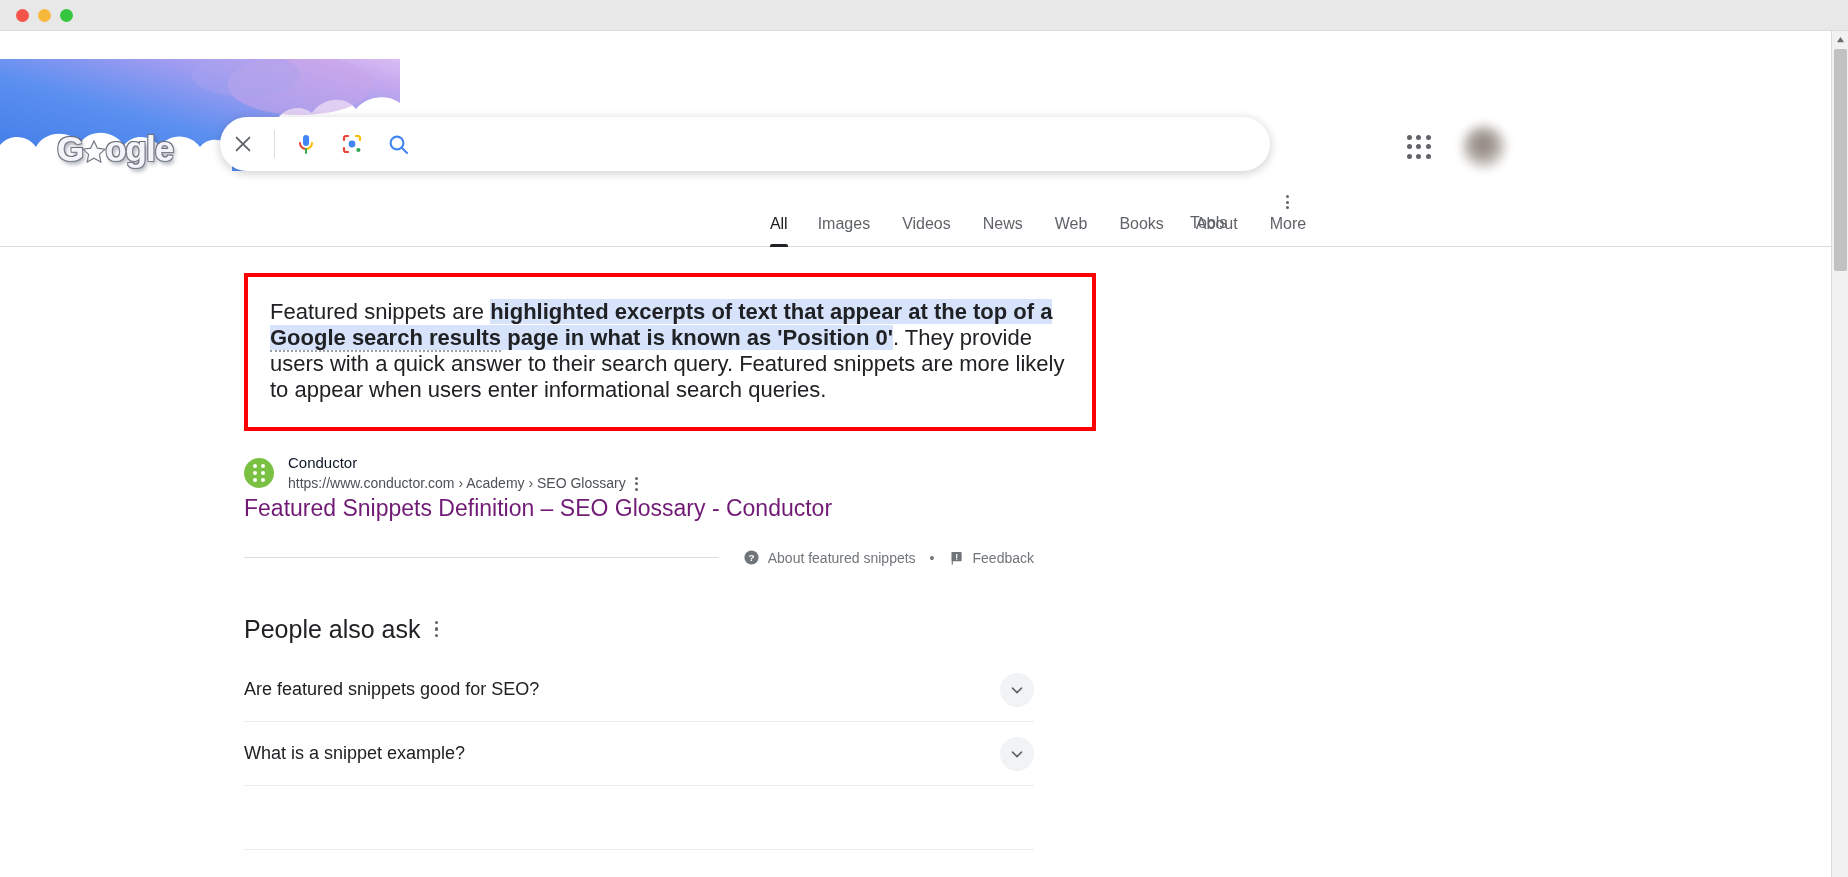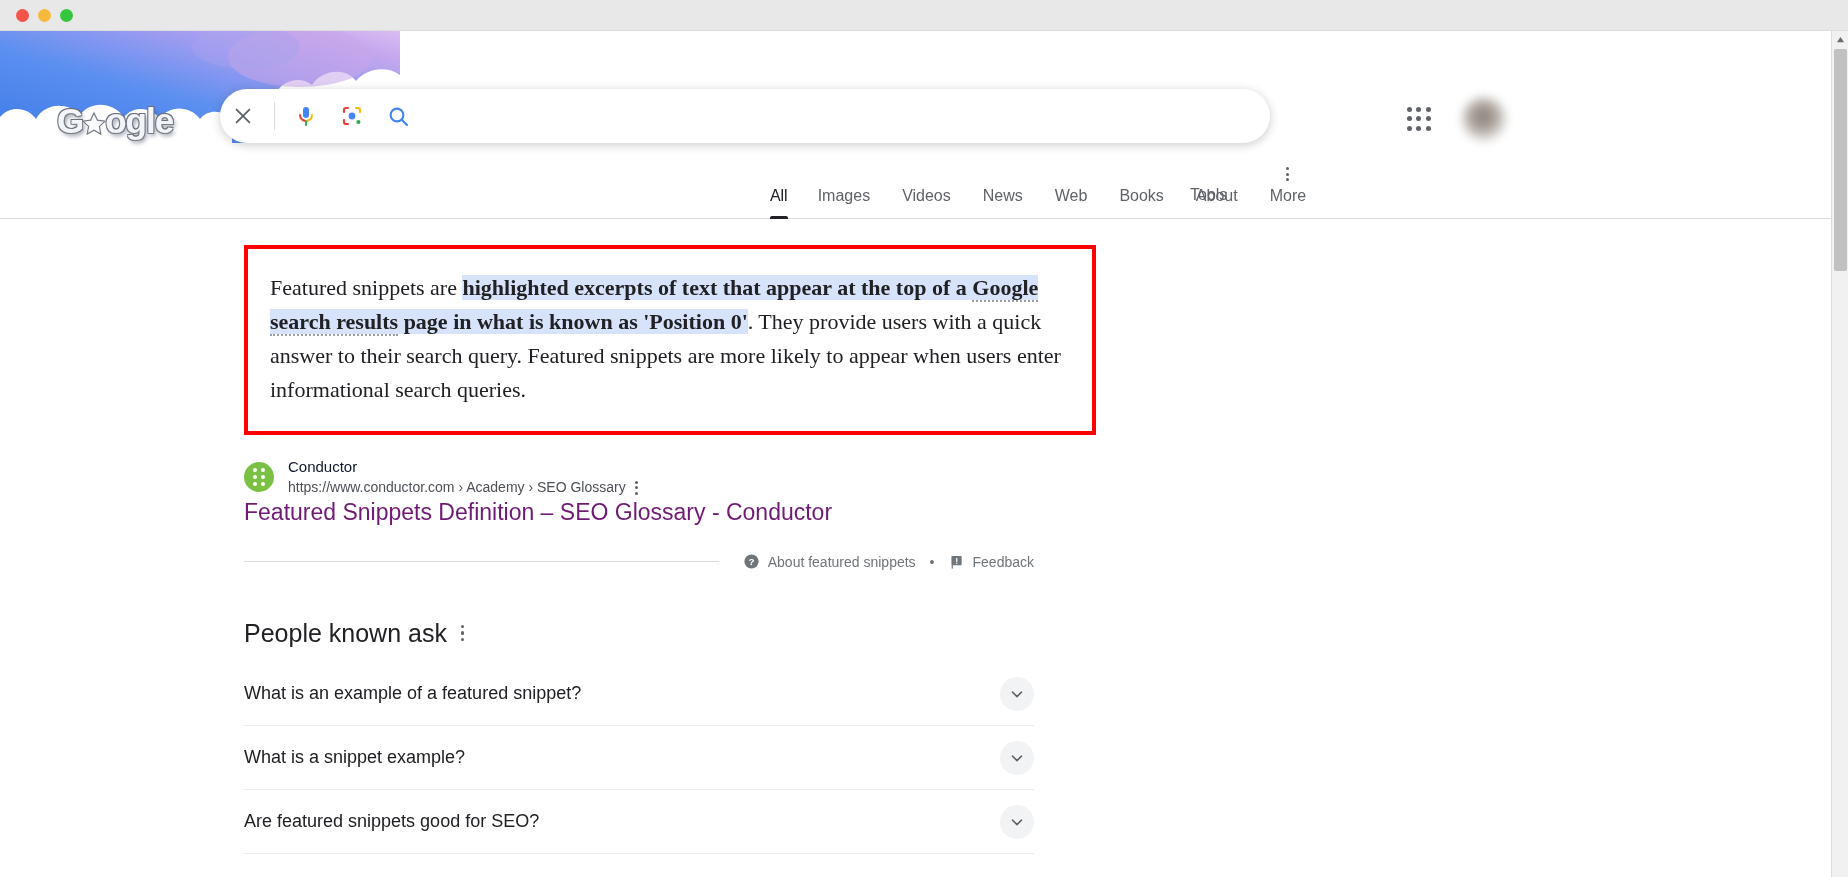--- a/index.html
+++ b/index.html
@@ -40,20 +40,21 @@
     width: 1848px;
     height: 846px;
     background: #ffffff;
   }
 
   
   .header {
     position: relative;
     height: 140px;
     width: 1544px;
+    margin-top: 28px;
   }
   .sky {
     position: absolute;
     left: 0; top: 0;
     width: 400px;
     height: 112px;
     overflow: hidden;
   }
   .sky svg { display: block; }
 
@@ -220,23 +221,23 @@
 
   .snippet-box {
     position: relative;
     width: 852px;
     border: 4px solid #ff0000;
     background: #ffffff;
     padding: 22px 26px 24px 22px;
   }
   .snippet-text {
     font-size: 22px;
-    line-height: 34px;
+    line-height: 26px;
     color: #202124;
-    font-family: Liberation Serif, serif;
+    font-family: Liberation Sans, sans-serif;
   }
   .snippet-text .hl {
     background: #d7e3fb;
     font-weight: 700;
   }
   .snippet-text .dotted {
     border-bottom: 2px dotted #9aa0a6;
   }
 
   
@@ -499,54 +500,46 @@
             <rect x="4" y="3" width="15" height="14" rx="1.5" fill="#70757a"></rect>
             <rect x="10.7" y="6" width="1.8" height="6" fill="#ffffff"></rect>
             <rect x="10.7" y="13" width="1.8" height="1.8" fill="#ffffff"></rect>
             <rect x="4" y="3" width="1.8" height="19" fill="#70757a"></rect>
           </svg>
           <span>Feedback</span>
         </span>
       </div>
 
       <div class="paa-head">
-        <div class="paa-title">People known ask</div>
+        <div class="paa-title">People also ask</div>
         <span class="paa-kebab">
             <b></b>
             <b></b>
             <b></b>
           </span>
       </div>
 
       <div class="paa-list">
         <div class="paa-item">
-          <span class="paa-q">What is an example of a featured snippet?</span>
+          <span class="paa-q">Are featured snippets good for SEO?</span>
           <span class="paa-toggle">
             <svg width="18" height="18" viewBox="0 0 24 24">
                 <path d="M6 9.5 L12 15.5 L18 9.5" fill="none" stroke="#5f6368" stroke-width="2" stroke-linecap="round" stroke-linejoin="round"></path>
               </svg>
           </span>
         </div>
         <div class="paa-item">
           <span class="paa-q">What is a snippet example?</span>
           <span class="paa-toggle">
             <svg width="18" height="18" viewBox="0 0 24 24">
                 <path d="M6 9.5 L12 15.5 L18 9.5" fill="none" stroke="#5f6368" stroke-width="2" stroke-linecap="round" stroke-linejoin="round"></path>
               </svg>
           </span>
         </div>
         <div class="paa-item">
-          <span class="paa-q">Are featured snippets good for SEO?</span>
-          <span class="paa-toggle">
-            <svg width="18" height="18" viewBox="0 0 24 24">
-                <path d="M6 9.5 L12 15.5 L18 9.5" fill="none" stroke="#5f6368" stroke-width="2" stroke-linecap="round" stroke-linejoin="round"></path>
-              </svg>
-          </span>
-        </div>
-        <div class="paa-item">
           
           
         </div>
       </div>
 
     </div>
   </div>
 
   <div class="scrollbar">
     <div class="sb-arrow-up">

